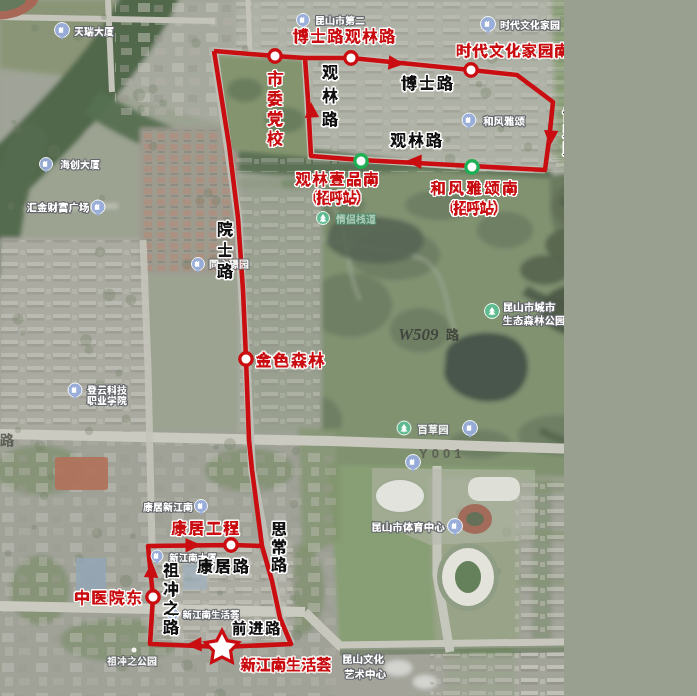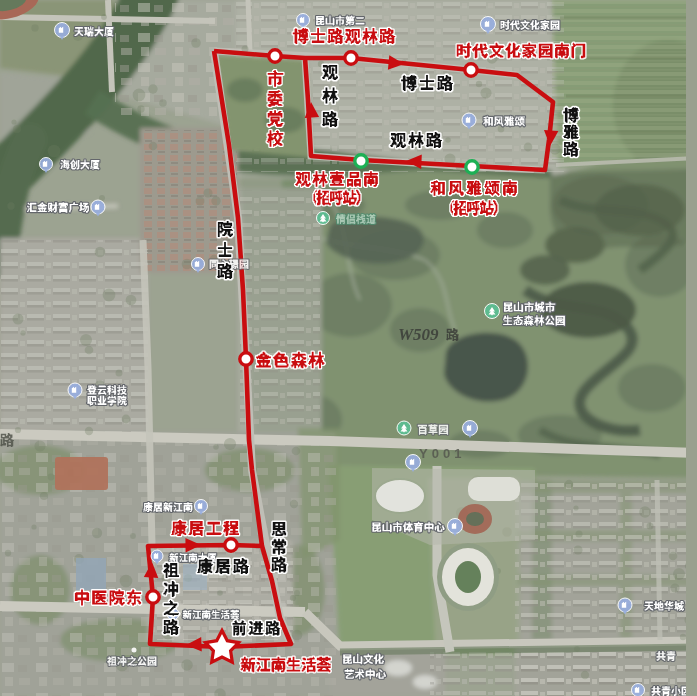--- a/index.html
+++ b/index.html
@@ -1,14 +1,14 @@
 <!DOCTYPE html>
 <html><head><meta charset="utf-8"><title>map</title><style>
 html,body{margin:0;padding:0;background:#9aa08f;}
-#map{position:relative;width:686px;height:696px;overflow:hidden;font-family:"Liberation Sans",sans-serif;}
+#map{position:relative;width:564px;height:696px;overflow:hidden;font-family:"Liberation Sans",sans-serif;}
 </style></head><body>
 <div id="map">
 <svg width="697" height="696" viewBox="0 0 697 696">
 <defs>
 <filter id="soft" x="-5%" y="-5%" width="110%" height="110%">
           <feGaussianBlur stdDeviation="2.2"></feGaussianBlur>
         </filter>
 <pattern id="rows" width="26" height="13" patternUnits="userSpaceOnUse">
           <rect x="1" y="2" width="17" height="4" fill="#d2d0c7"></rect>
           <rect x="1" y="6" width="17" height="2.5" fill="#8f8d84"></rect>

